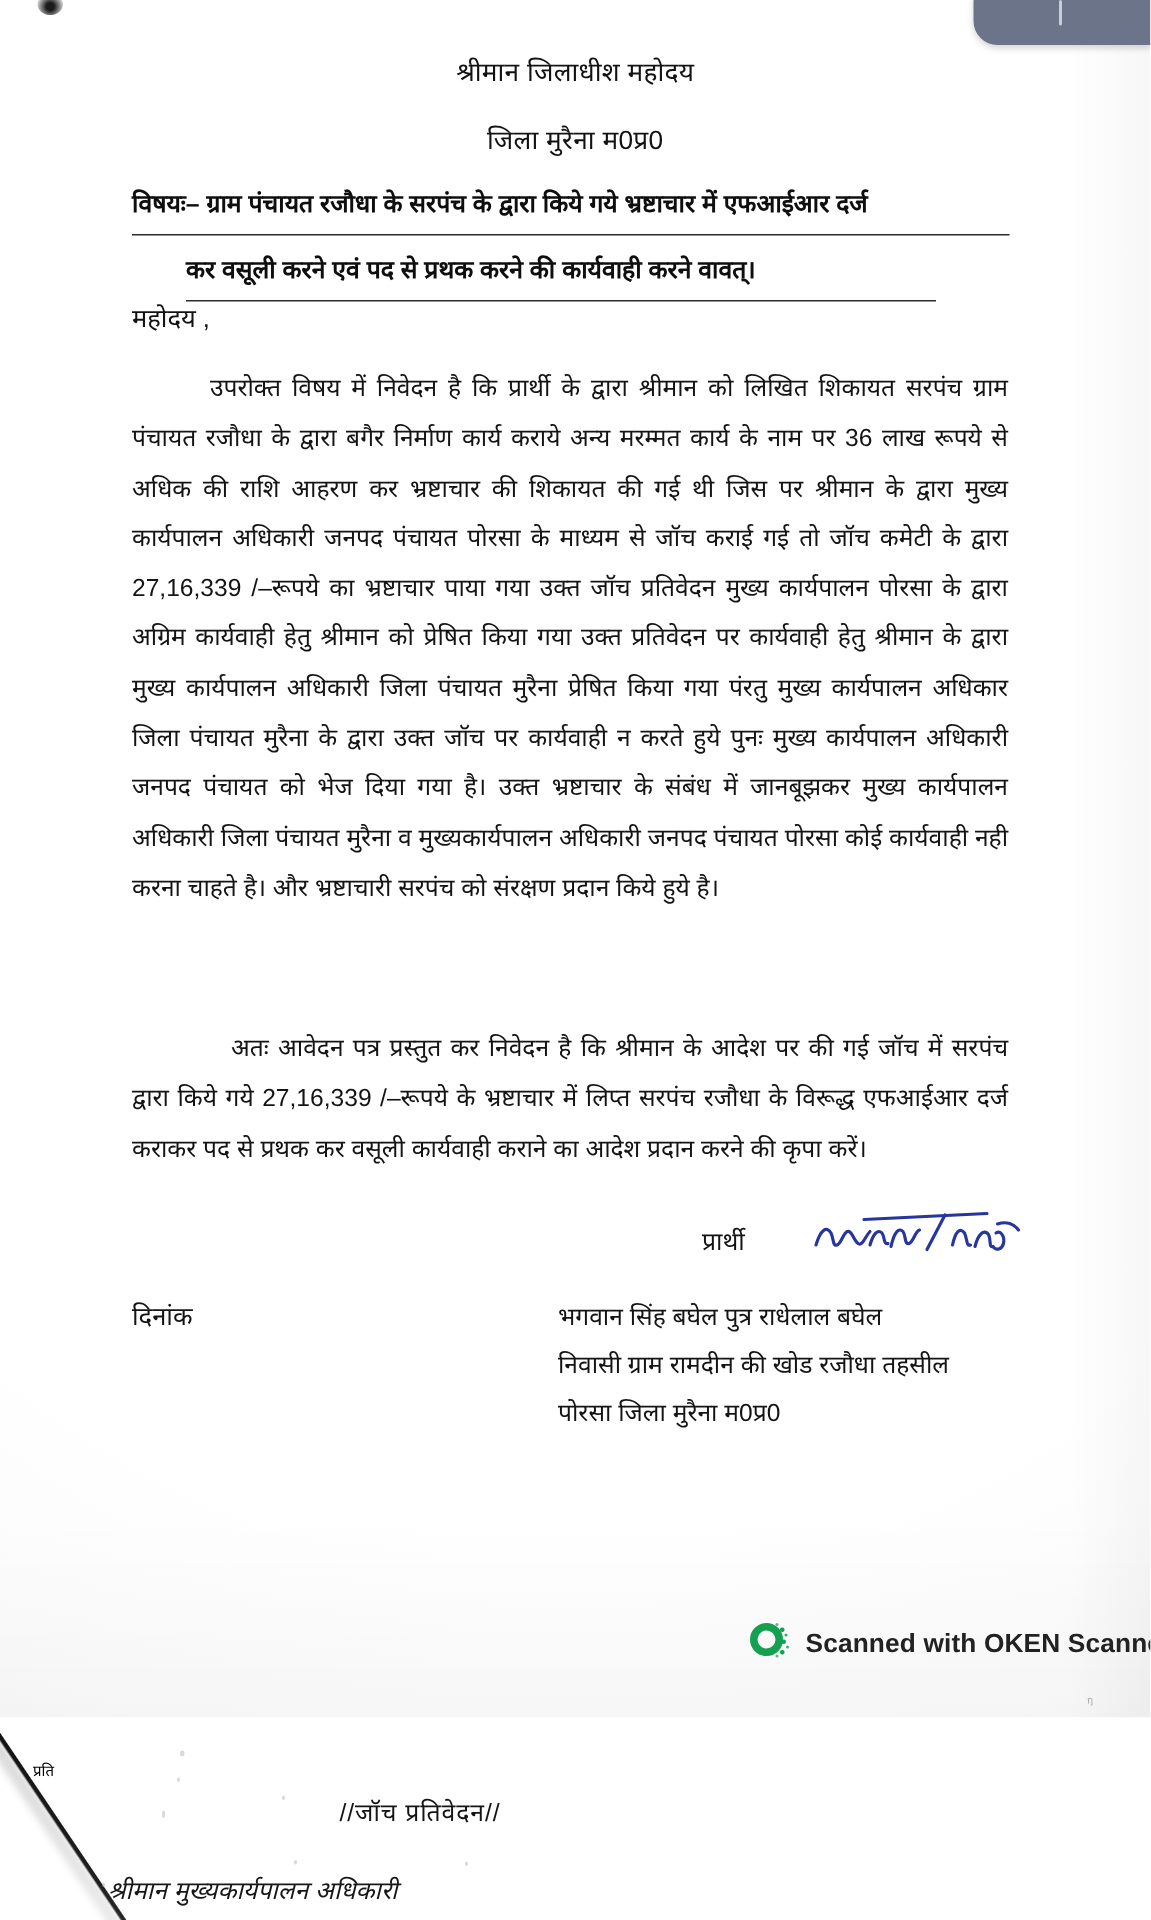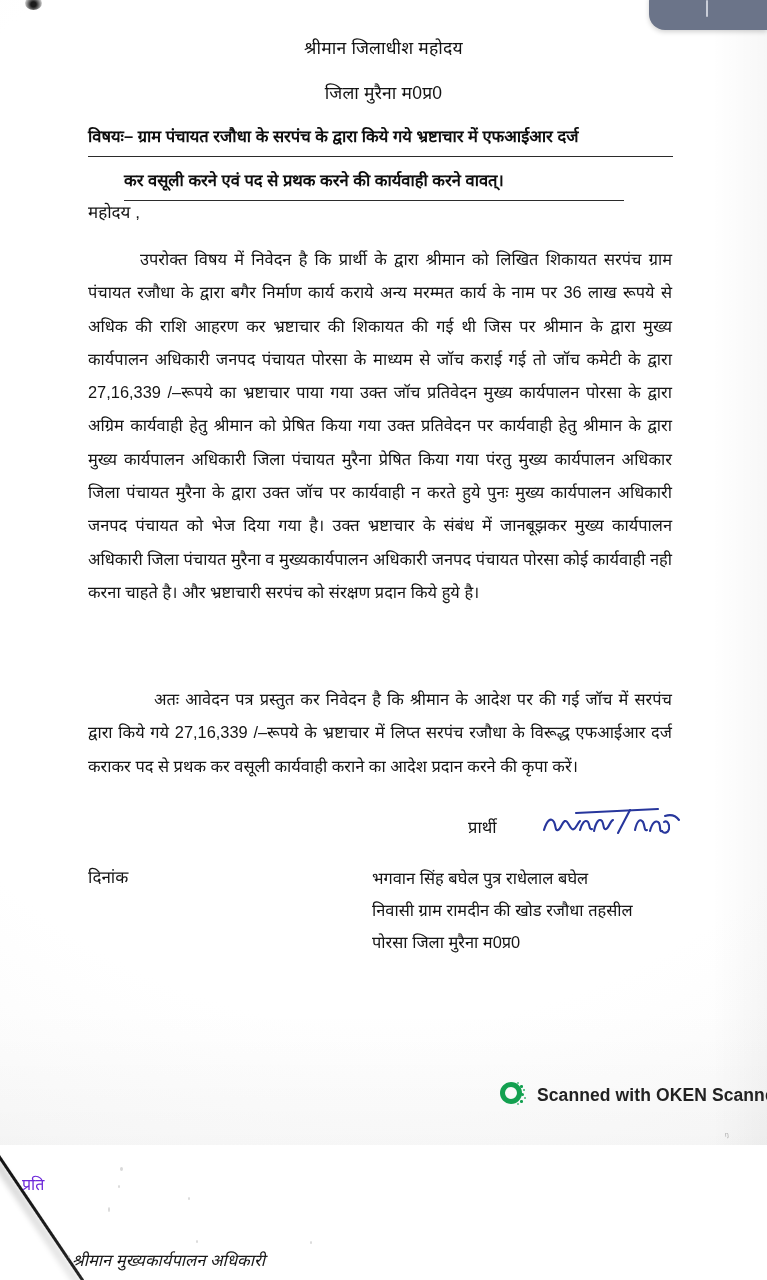--- a/index.html
+++ b/index.html
@@ -255,22 +255,22 @@
     background: linear-gradient(to right, rgba(0,0,0,0.18) 0%, rgba(0,0,0,0.07) 55%, rgba(0,0,0,0) 100%);
     transform: rotate(56deg);
     transform-origin: left center;
     filter: blur(2.5px);
   }
 
   .under-prati {
     position: absolute;
     left: 22px;
     top: 1173px;
-    font-size: 16px;
-    color: #6d28d9;
+    font-size: 10px;
+    color: #000000;
   }
   .under-title {
     position: absolute;
     left: 0;
     top: 1196px;
     width: 560px;
     text-align: center;
     font-size: 16.5px;
     color: #141414;
     letter-spacing: 0.6px;
@@ -371,20 +371,21 @@
 
     <span class="speck" style="left:120px; top:22px;  width:3px; height:4px;"></span>
     <span class="speck" style="left:118px; top:40px;  width:2px; height:3px;"></span>
     <span class="speck" style="left:108px; top:62px;  width:2px; height:5px;"></span>
     <span class="speck" style="left:188px; top:52px;  width:2px; height:3px;"></span>
     <span class="speck" style="left:196px; top:95px;  width:2px; height:3px;"></span>
     <span class="speck" style="left:310px; top:96px;  width:2px; height:3px;"></span>
     <span class="speck" style="left:68px;  top:110px; width:2px; height:3px;"></span>
   </div>
 
+  <div class="under-title">//जॉच प्रतिवेदन//</div>
 
   <div class="under-prati">प्रति</div>
 
   <div class="under-addressee">श्रीमान मुख्यकार्यपालन अधिकारी</div>
 
   <div class="ui-chip">
     <span class="ui-chip-tick"></span>
   </div>
 
 </div>

